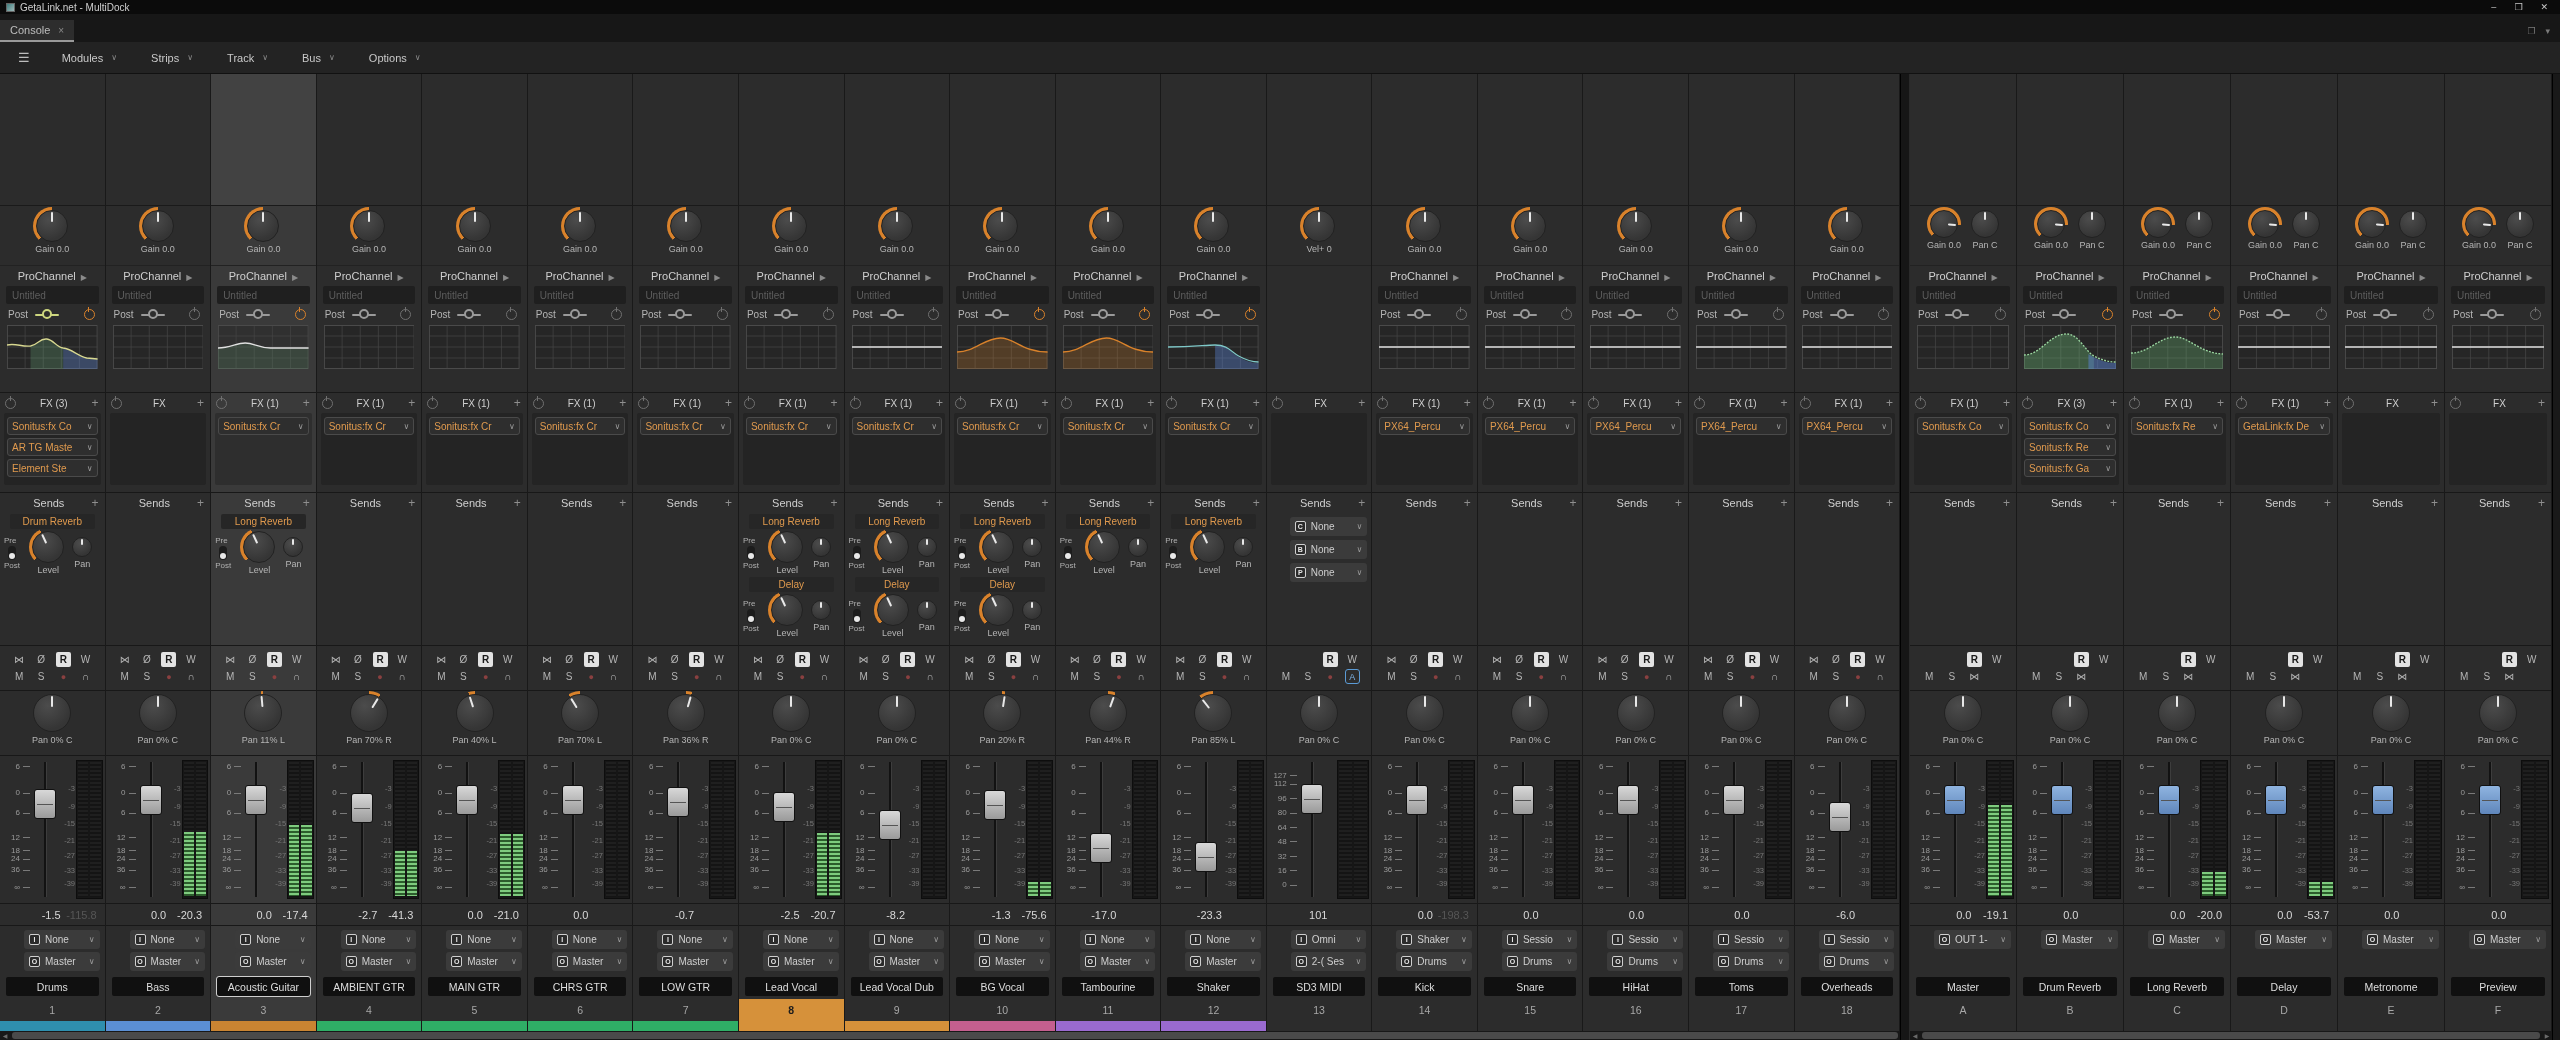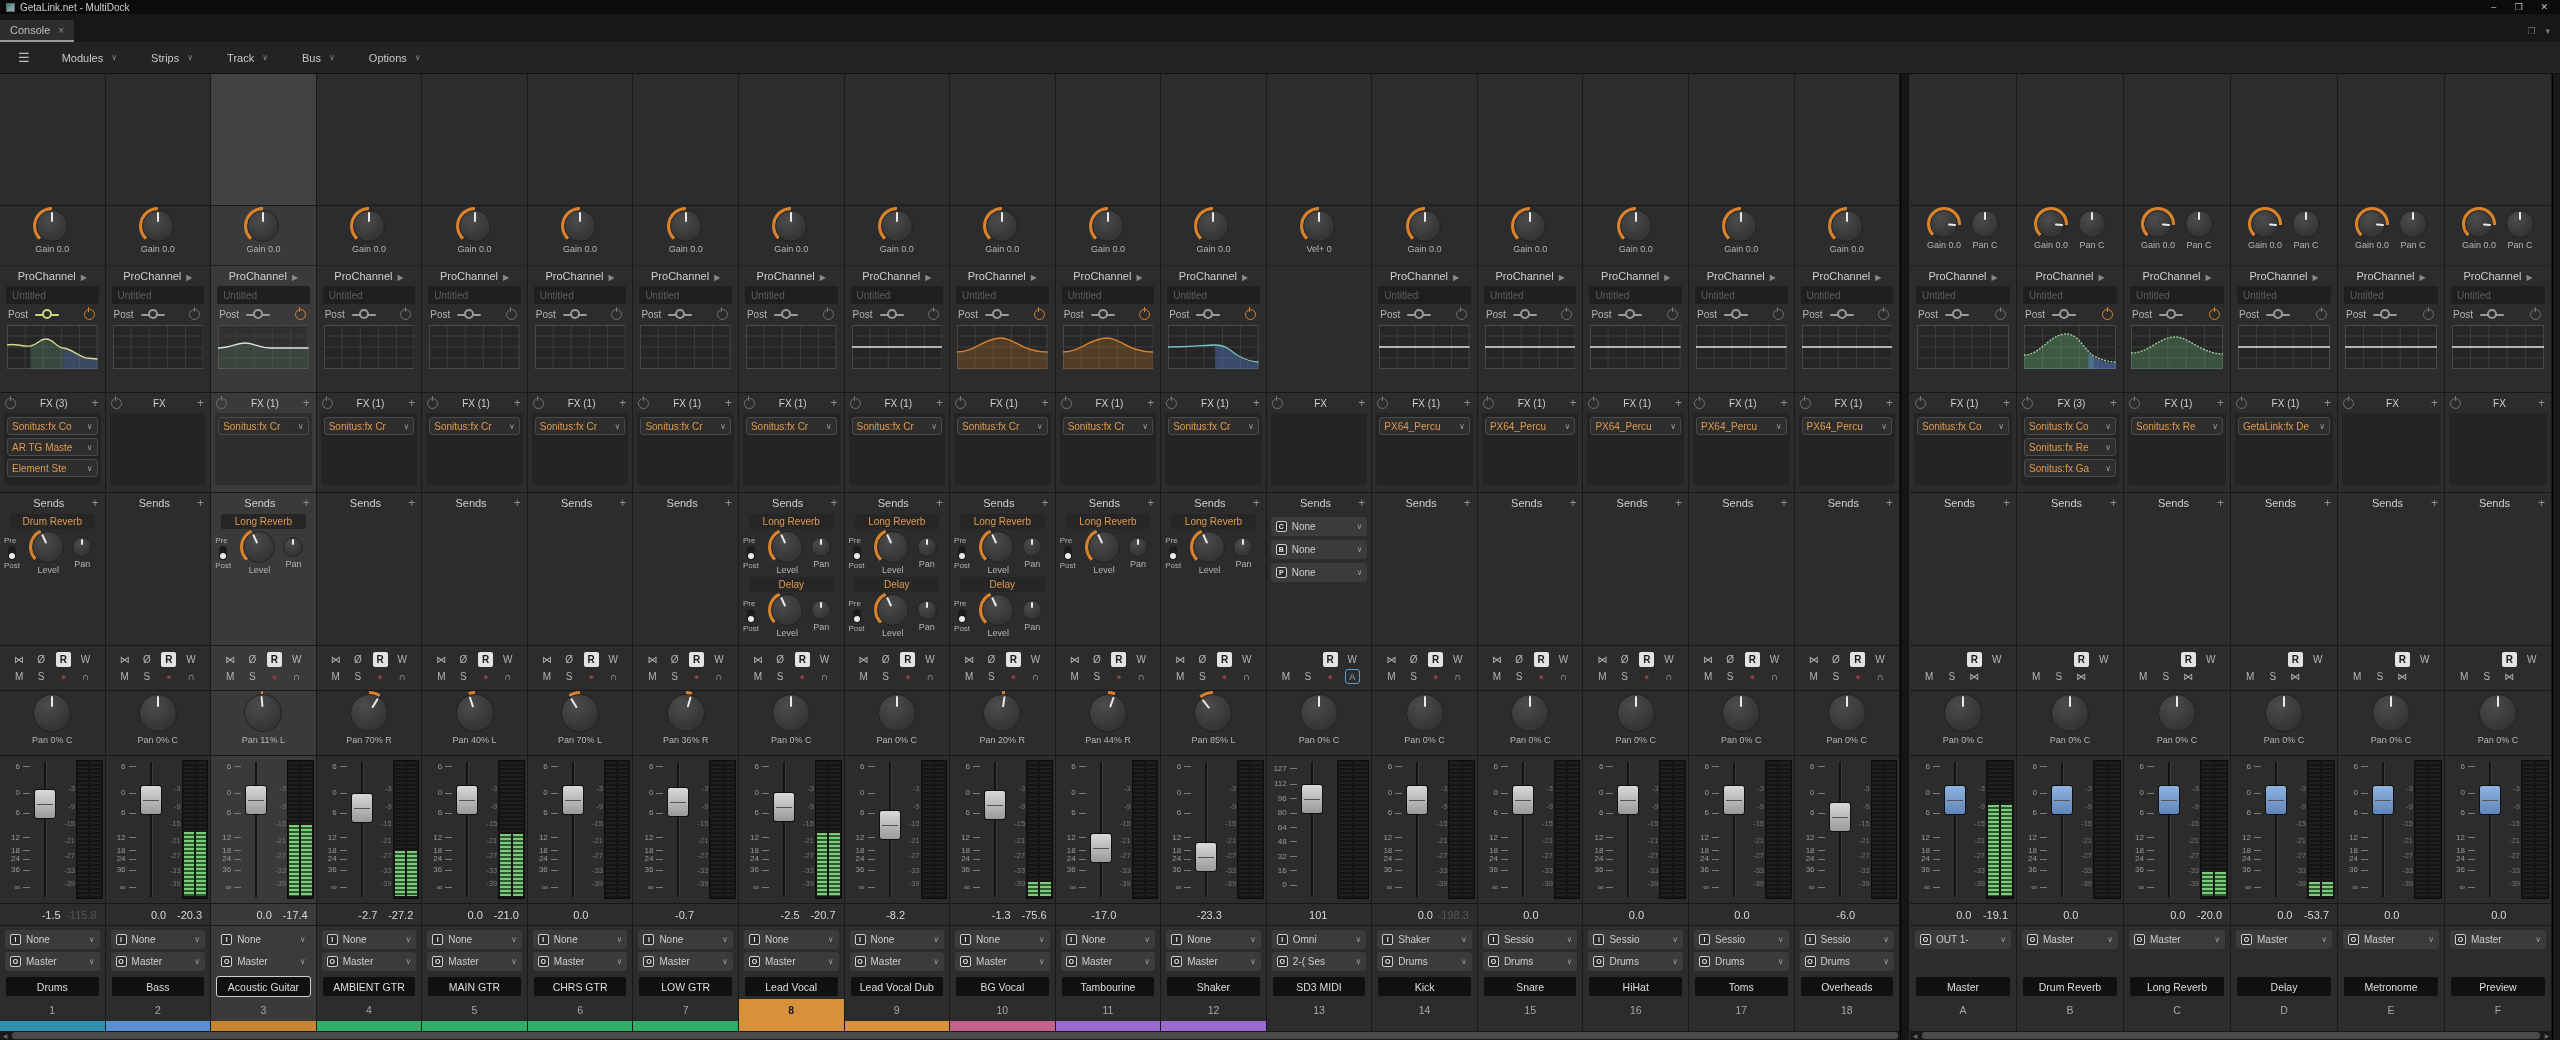--- a/index.html
+++ b/index.html
@@ -73,21 +73,21 @@
   .sends-title{flex:1;text-align:center;font-size:11px;color:#cfcfcf;}
   .send{height:62px;}
   .send-name{margin:1px 10px 0 10px;height:15px;background:#262626;border-radius:2px;color:#e09a4e;font-size:10px;display:flex;align-items:center;justify-content:center;white-space:nowrap;overflow:hidden;}
   .send-body{display:flex;align-items:center;padding:2px 4px 0 4px;gap:4px;}
   .prepost{display:flex;flex-direction:column;align-items:flex-start;font-size:8px;color:#b0b0b0;}
   .pp-track{width:8px;height:14px;background:#1c1c1c;border-radius:4px;margin:1px 0 1px 4px;position:relative;}
   .pp-dot{position:absolute;left:1px;bottom:1px;width:6px;height:6px;border-radius:50%;background:#e8e8e8;}
   .send-knobs{display:flex;align-items:center;gap:8px;flex:1;justify-content:center;}
   .midi-dd-col{padding:4px 4px;display:flex;flex-direction:column;gap:4px;}
   
-  .dd{height:19px;background:#3b3b3b;border-radius:3px;display:flex;align-items:center;padding:0 5px;gap:5px;}
+  .dd{height:19px;background:#3b3b3b;border-radius:3px;display:flex;align-items:center;padding:0 5px;gap:5px;margin-left:19px;}
   .dd .ic{width:11px;height:11px;border:1px solid #cfcfcf;border-radius:2px;background:#2a2a2a;color:#e8e8e8;font-size:7px;font-weight:bold;display:flex;align-items:center;justify-content:center;}
   .dd .lb{flex:1;color:#cfcfcf;font-size:10px;white-space:nowrap;overflow:hidden;}
   .dd .chev{color:#9a9a9a;font-size:8px;}
   
   .btns-sec{height:45px;border-top:1px solid #181818;display:flex;flex-direction:column;justify-content:center;gap:2px;padding:0 8px;}
   .btn-row{display:flex;}
   .btn-row .cell{flex:1;display:flex;justify-content:center;}
   .sbtn{min-width:15px;height:15px;border-radius:2px;color:#b5b5b5;font-size:10px;display:flex;align-items:center;justify-content:center;padding:0 2px;}
   .sbtn.active{background:#e3e3e3;color:#1a1a1a;font-weight:bold;}
   .sbtn.rec{color:#8a4040;font-size:9px;}
@@ -838,21 +838,21 @@
                 <div class="mfill" style="top: 65.7278%;"></div>
               </div>
               <div class="mbar">
                 <div class="mfill" style="top: 65.7278%;"></div>
               </div>
             </div>
           </div>
         </div>
         <div class="val-row">
           <span class="v1">-2.7</span>
-          <span class="v2">-27.2</span>
+          <span class="v2">-41.3</span>
         </div>
         <div class="sec io-sec">
           <div class="dd">
             <span class="ic">I</span>
             <span class="lb">None</span>
             <span class="chev">∨</span>
           </div>
           <div class="dd">
             <span class="ic">O</span>
             <span class="lb">Master</span>
@@ -2422,21 +2422,21 @@
           <div class="knob" style="height: 38px; width: 38px;">
             <div class="face" style="inset: 0px;"></div>
             <div class="ptrw" style="transform: rotate(0deg);">
               <div class="ptr" style="top: 2px; height: 11px;"></div>
             </div>
           </div>
           <span class="pan-label">Pan 0% C</span>
         </div>
         <div class="fader-sec">
           <div class="fscale">
-            <span class="sl" style="top: 8px;">127<i></i></span>
+            <span class="sl" style="top: 15px;">127<i></i></span>
             <span class="sl" style="top: 23.172px;">112<i></i></span>
             <span class="sl" style="top: 37.644px;">96<i></i></span>
             <span class="sl" style="top: 52.116px;">80<i></i></span>
             <span class="sl" style="top: 66.588px;">64<i></i></span>
             <span class="sl" style="top: 81.06px;">48<i></i></span>
             <span class="sl" style="top: 95.532px;">32<i></i></span>
             <span class="sl" style="top: 110.004px;">16<i></i></span>
             <span class="sl" style="top: 124.476px;">0<i></i></span>
           </div>
           <div class="ftrack-wrap">

